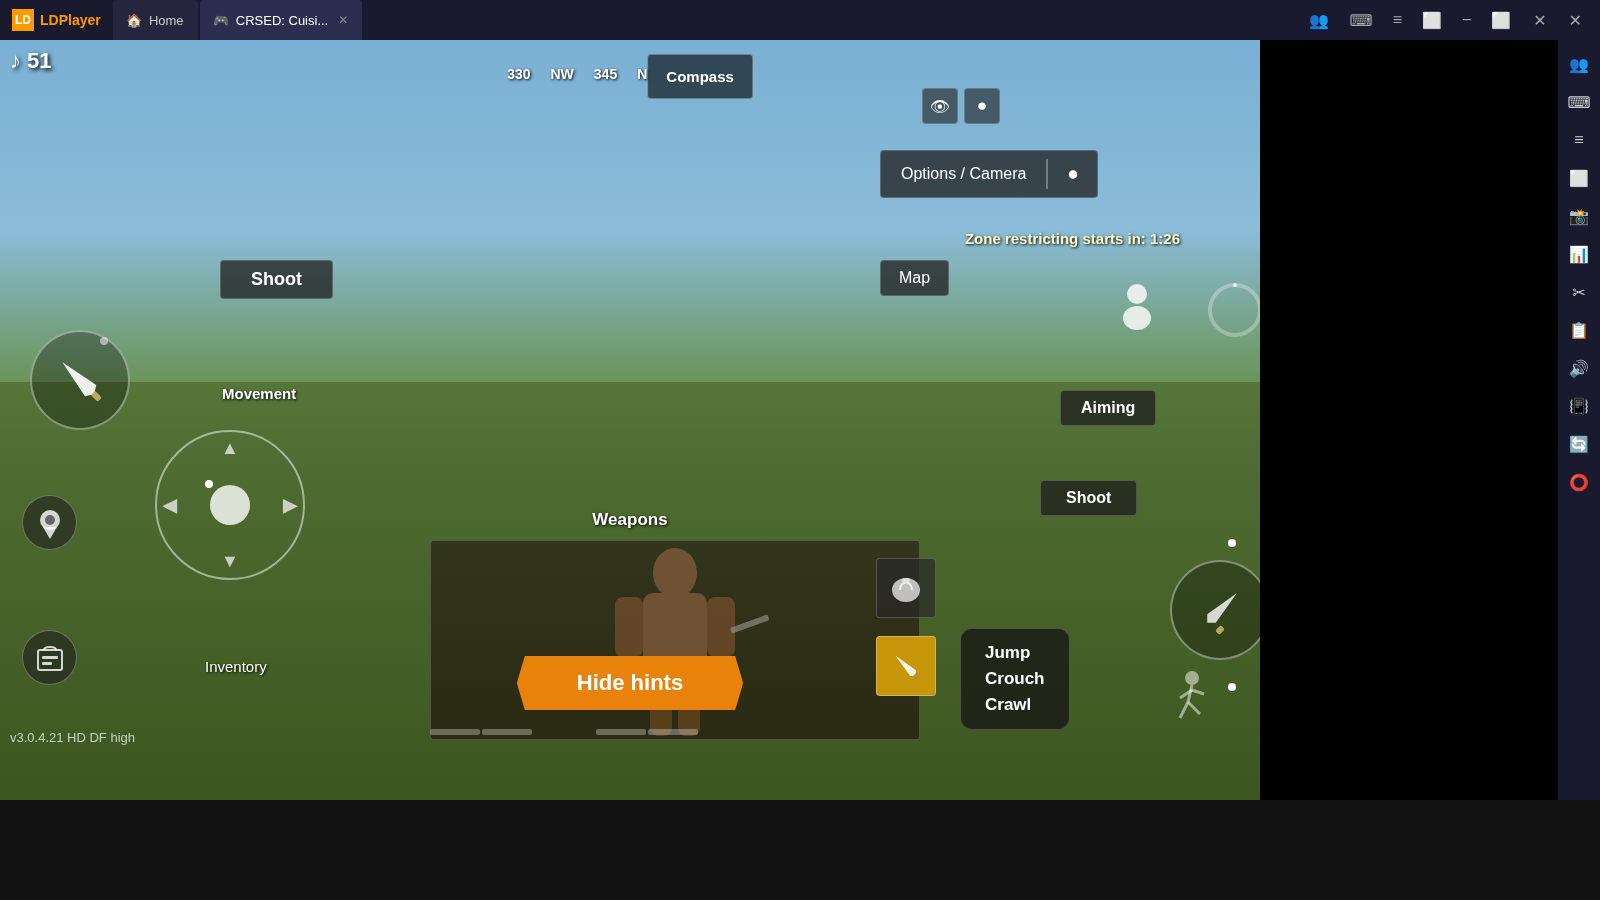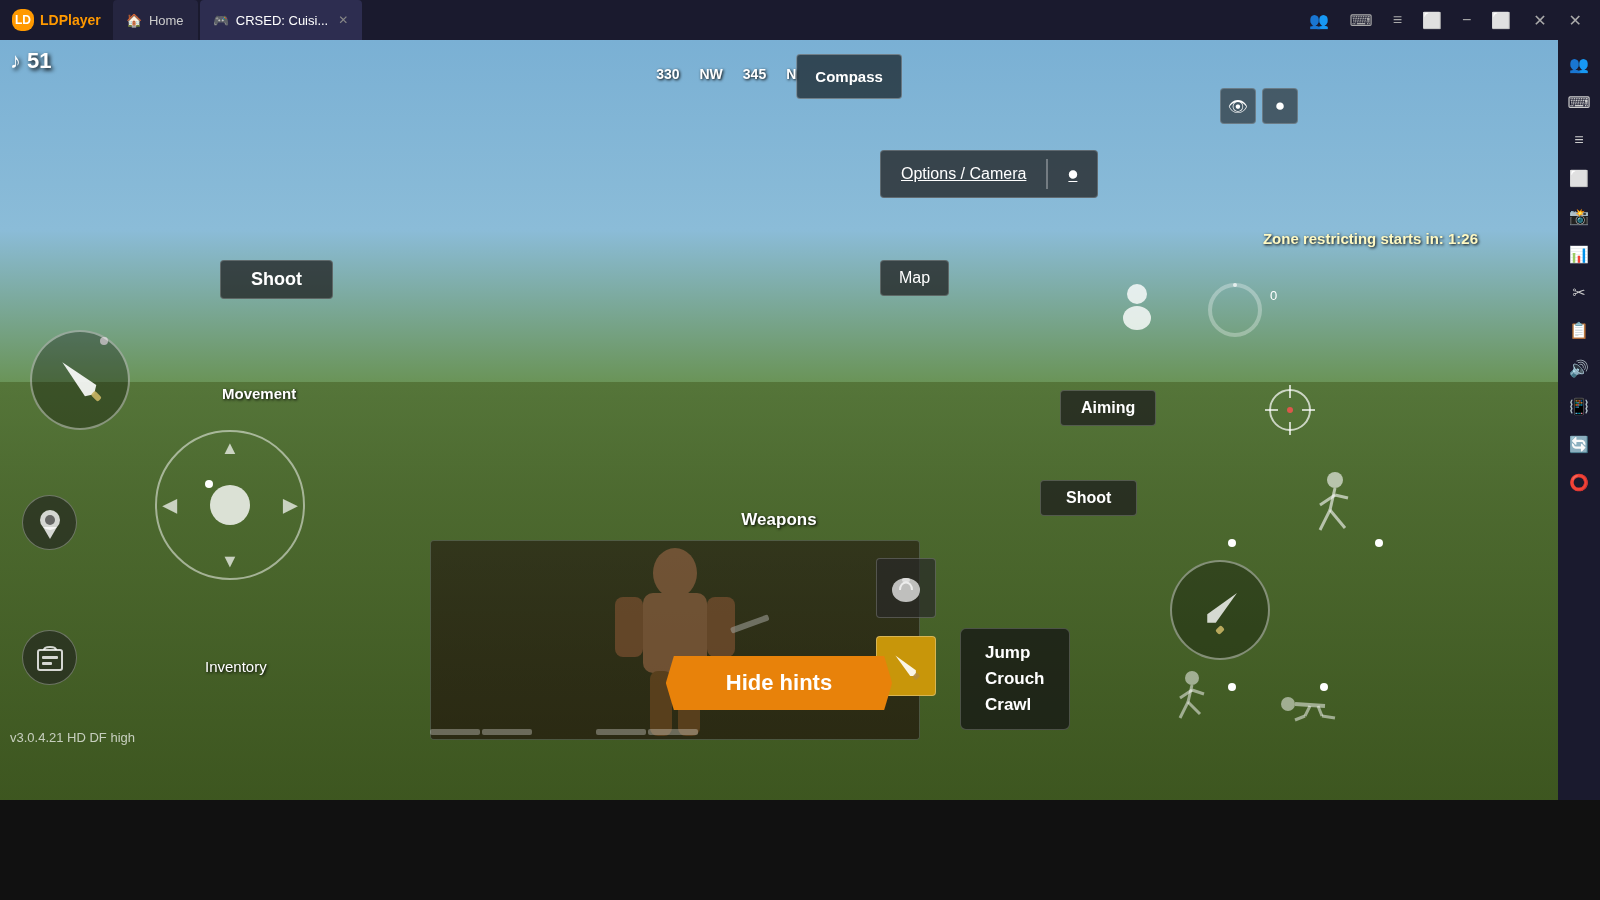--- a/index.html
+++ b/index.html
@@ -30,21 +30,21 @@
       padding: 0 12px;
       gap: 6px;
       color: #f90;
       font-weight: bold;
       font-size: 14px;
     }
     .tb-logo-icon {
       width: 22px;
       height: 22px;
       background: #f90;
-      border-radius: 9px;
+      border-radius: 0;
       display: flex; align-items: center; justify-content: center;
       color: #fff;
       font-size: 12px;
       font-weight: bold;
     }
     .tb-tabs {
       display: flex;
       height: 40px;
       align-items: center;
       gap: 2px;
@@ -107,21 +107,21 @@
       align-items: center;
       justify-content: center;
       color: #ccc;
       font-size: 16px;
       cursor: pointer;
       border-radius: 4px;
     }
 
     
     #gamearea {
-      width: 1558px;
+      width: 1260px;
       height: 760px;
       position: absolute;
       top: 40px;
       left: 0;
       overflow: hidden;
       background: #4a6b3a;
     }
 
     
     #game-bg {
@@ -194,21 +194,20 @@
       background: rgba(30,30,30,0.75);
       border: 1px solid rgba(255,255,255,0.2);
       padding: 8px 20px;
       border-radius: 4px;
       color: #fff;
       font-size: 16px;
       cursor: pointer;
       display: flex;
       align-items: center;
       gap: 20px;
-      text-decoration: underline;
     }
     .options-line {
       width: 2px; height: 30px;
       background: rgba(255,255,255,0.3);
     }
     .cam-icon {
       color: #fff;
       font-size: 18px;
     }
 
@@ -494,21 +493,21 @@
     }
 
     
     .hud-jcc-panel {
       position: absolute;
       top: 588px;
       left: 960px;
       background: rgba(20,20,20,0.75);
       border: 1px solid rgba(255,255,255,0.2);
       padding: 14px 24px;
-      border-radius: 6px;
+      border-radius: 12px;
       display: flex;
       flex-direction: column;
       gap: 6px;
     }
     .jcc-item {
       color: #fff;
       font-size: 17px;
       font-weight: bold;
       cursor: pointer;
     }

